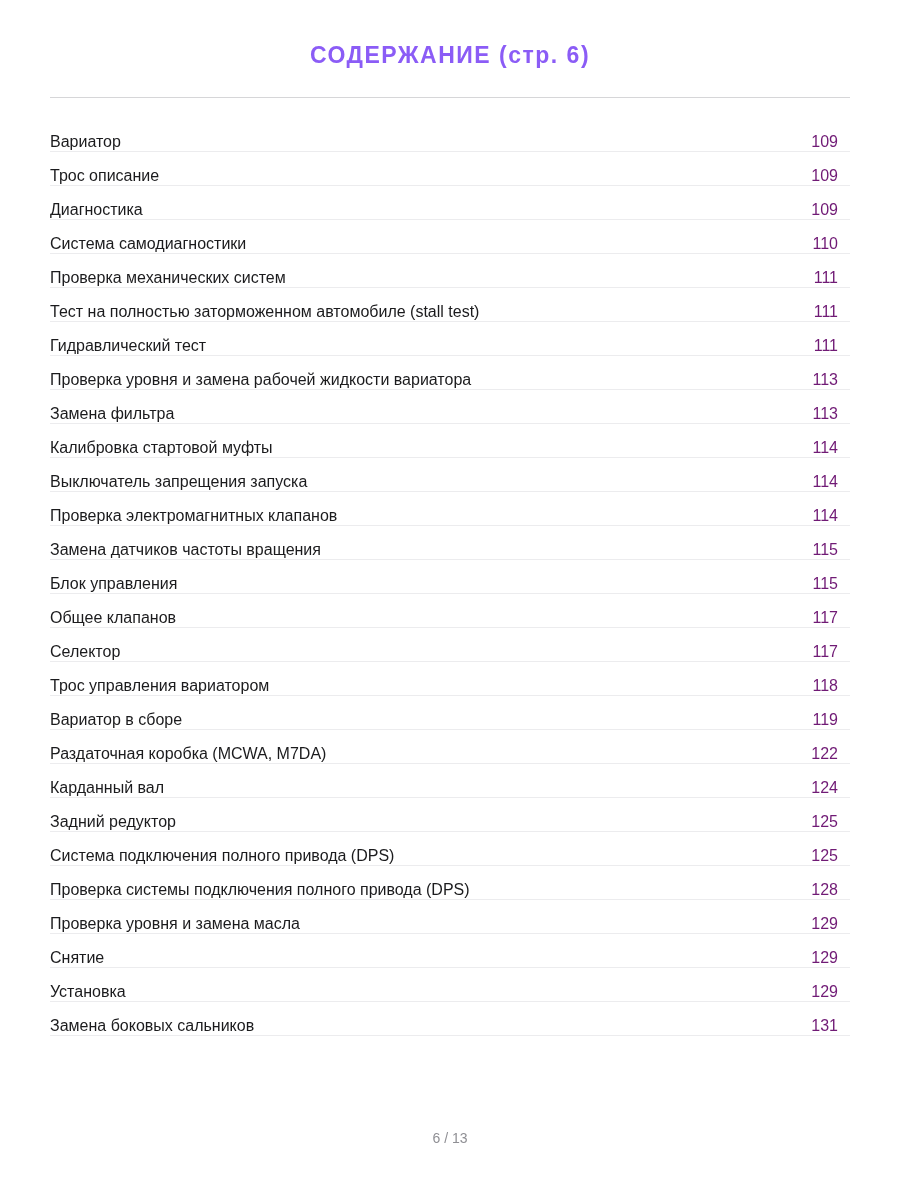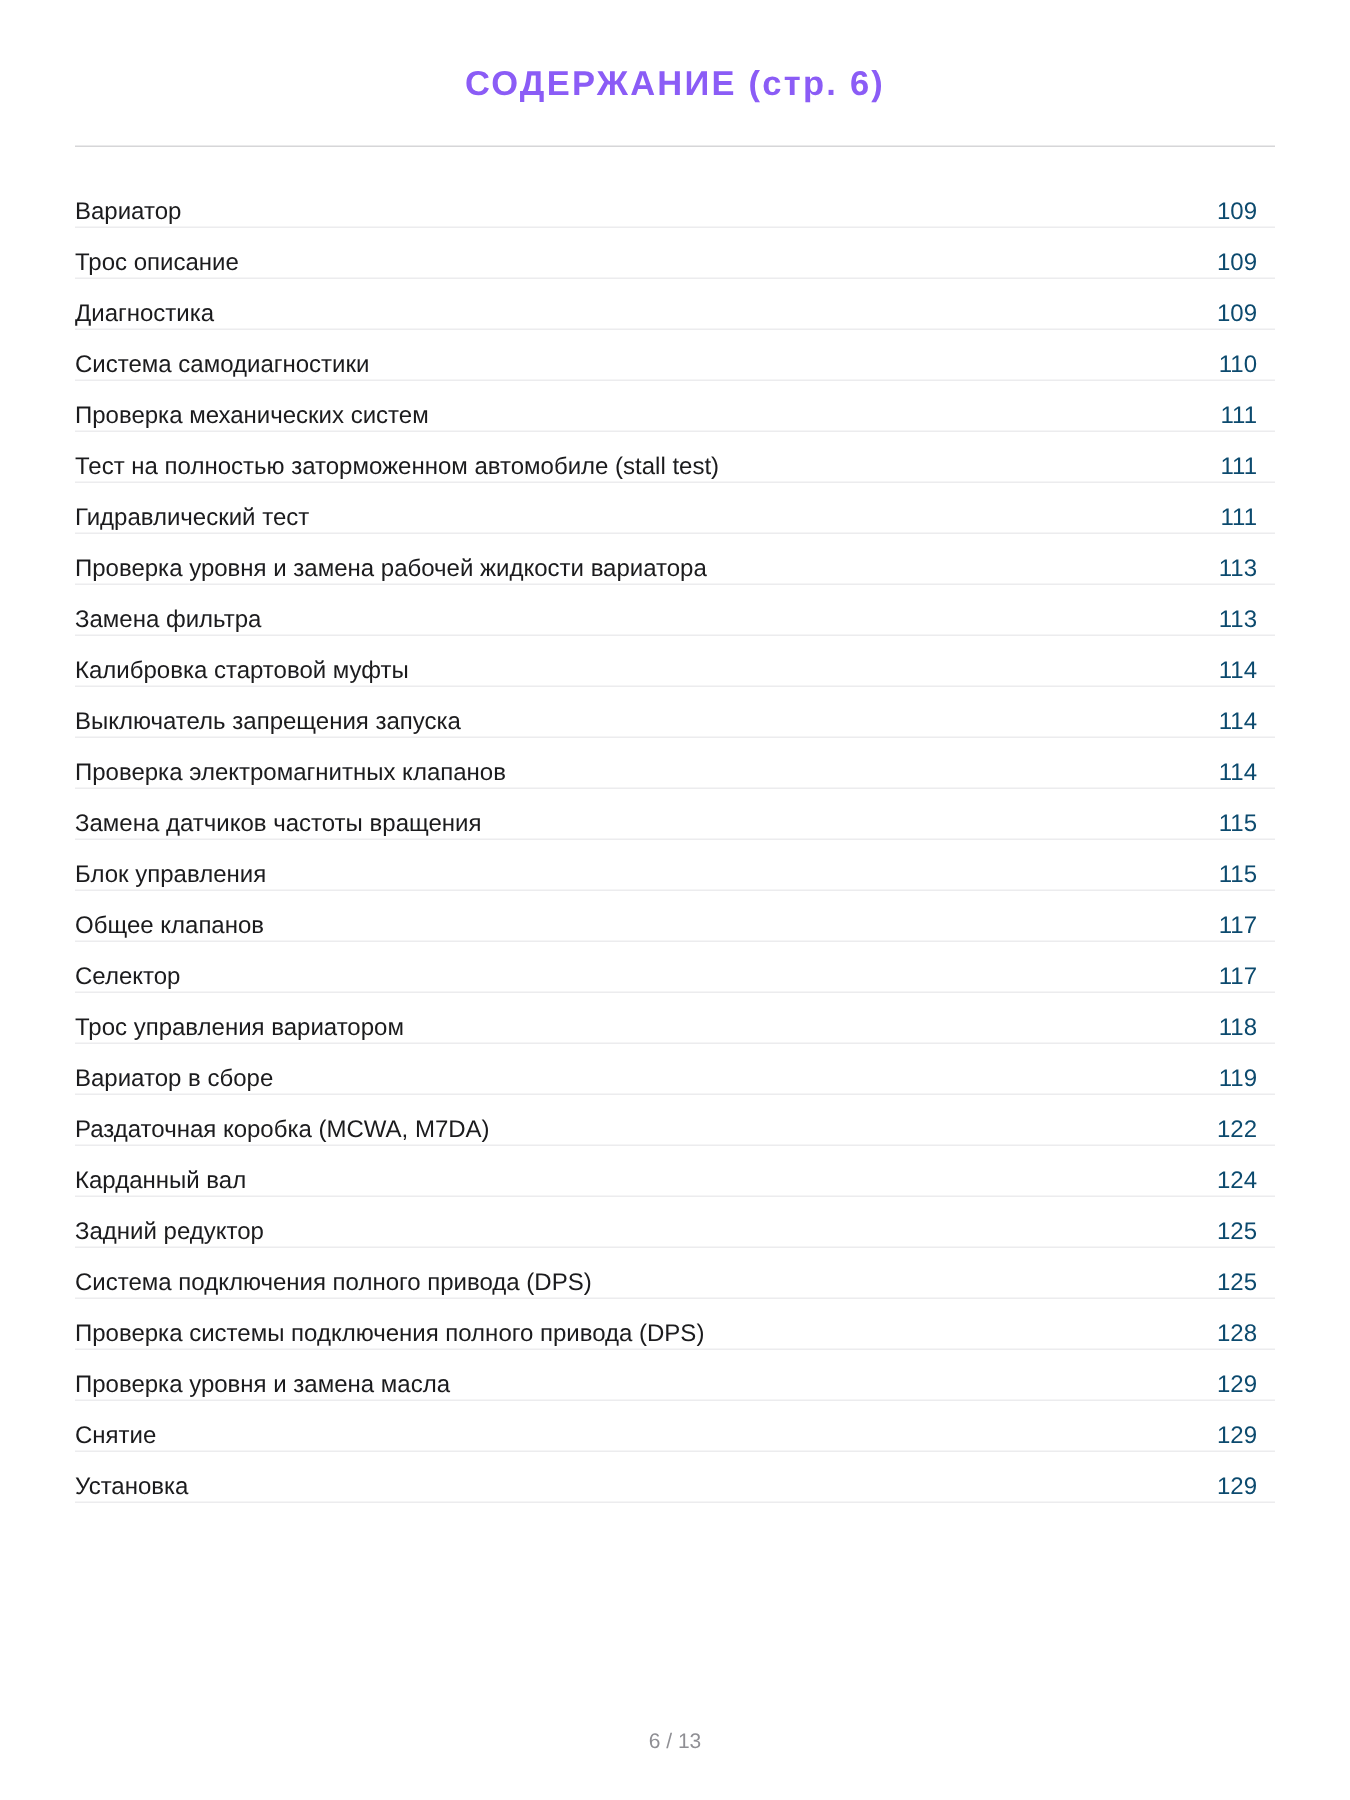--- a/index.html
+++ b/index.html
@@ -40,28 +40,28 @@
     border-bottom: 1px solid #ececee;
     cursor: pointer;
   }
   .toc-label {
     font-size: 16px;
     color: #1b1b1d;
     white-space: nowrap;
   }
   .toc-page {
     font-size: 16px;
-    color: #0c4a6e;
+    color: #701a75;
     padding-right: 12px;
     white-space: nowrap;
   }
   .footer {
     position: absolute;
     left: 0;
-    bottom: 32px;
+    bottom: 54px;
     width: 100%;
     text-align: center;
     font-size: 14px;
     color: #8f8f94;
   }
 </style>
 </head>
 <body>
 
 <div class="page">
@@ -165,16 +165,20 @@
         <span class="toc-page">129</span>
       </div>
       <div class="toc-row">
         <span class="toc-label">Снятие</span>
         <span class="toc-page">129</span>
       </div>
       <div class="toc-row">
         <span class="toc-label">Установка</span>
         <span class="toc-page">129</span>
       </div>
+      <div class="toc-row">
+        <span class="toc-label">Замена боковых сальников</span>
+        <span class="toc-page">131</span>
+      </div>
     </div>
 </div>
 
 <div class="footer">6 / 13</div>
 
 </body></html>

